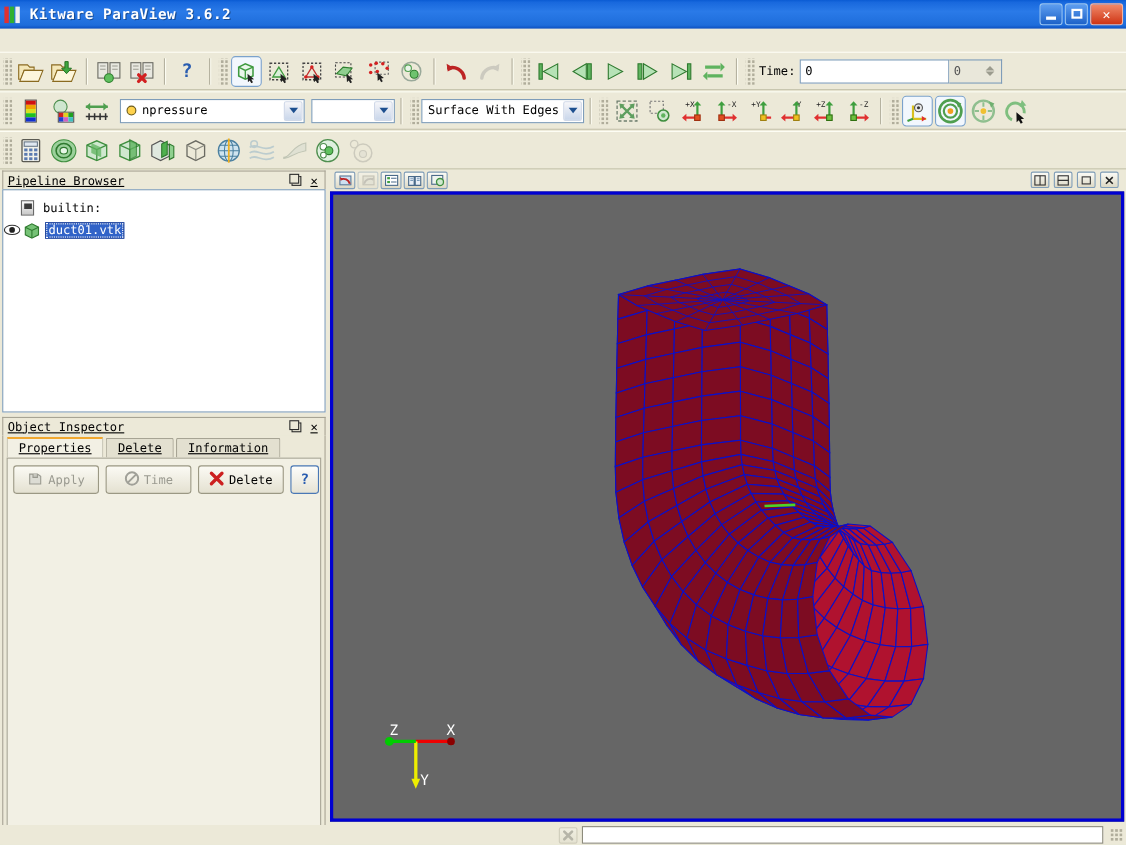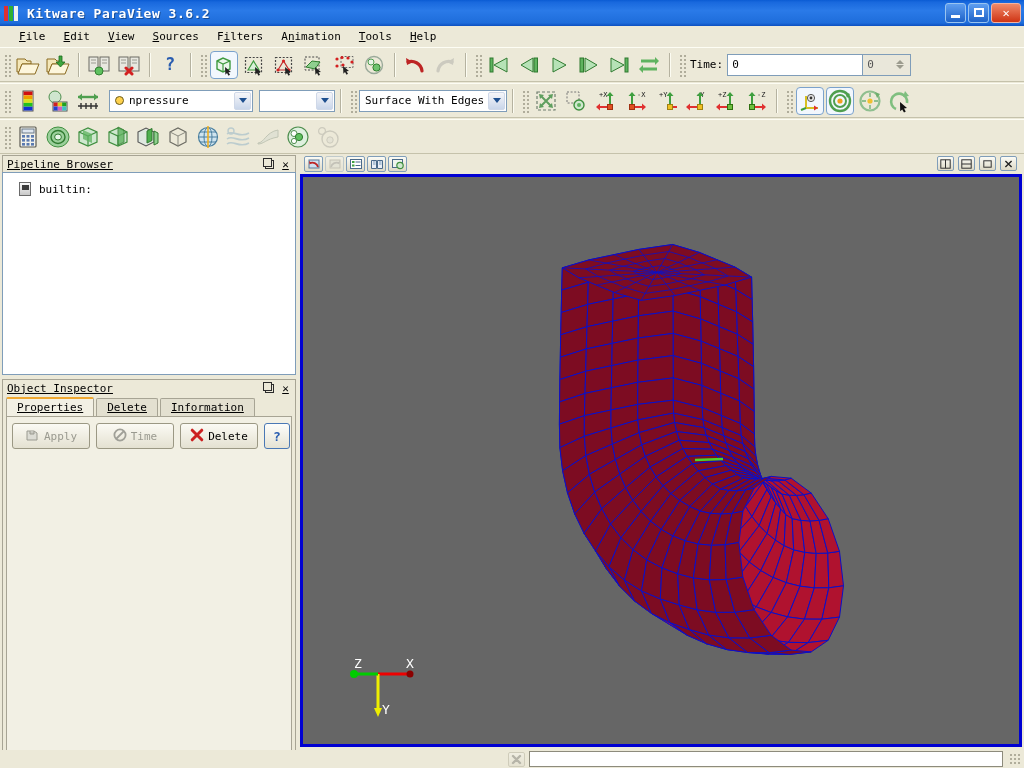--- a/index.html
+++ b/index.html
@@ -171,30 +171,20 @@
         </div>
       <div class="tb-btn">
           <span class="maxbox"></span>
         </div>
       <div class="tb-btn close">
           <span class="gl">✕</span>
         </div>
     </div>
   </div>
 
-  <div class="menubar">
-    <div class="menu-item"><u>F</u><span>ile</span></div>
-    <div class="menu-item"><u>E</u>dit</div>
-    <div class="menu-item"><u>V</u>iew</div>
-    <div class="menu-item"><u>S</u>ources</div>
-    <div class="menu-item">F<u>i</u>lters</div>
-    <div class="menu-item">A<u>n</u>imation</div>
-    <div class="menu-item"><u>T</u>ools</div>
-    <div class="menu-item"><u>H</u>elp</div>
-  </div>
 
   <div class="tbar" id="tbar1">
     <div class="grip"></div>
 
     <div class="tbtn">
       <svg width="24" height="22" viewBox="0 0 24 22">
         <path d="M2 5h7l2 2h4v3H6l-3 8H1V5z" fill="#f4e7b8" stroke="#8a6a20" stroke-width="1"></path>
         <path d="M6 10h17l-4 10H2z" fill="#fdf6dc" stroke="#8a6a20" stroke-width="1"></path>
       </svg>
     </div>
@@ -385,21 +375,21 @@
     <div class="tbtn">
       <svg width="26" height="24" viewBox="0 0 26 24">
         <path d="M3 8h20" stroke="#4f9f4f" stroke-width="2.4"></path>
         <path d="M3 8l4-3.5v7z" fill="#4f9f4f"></path>
           <path d="M23 8l-4-3.5v7z" fill="#4f9f4f"></path>
         <path d="M3 17h20M6 14v6M11 14v6M16 14v6M21 14v6" stroke="#333" stroke-width="1.4"></path>
       </svg>
     </div>
 
     <div style="width:6px"></div>
-    <div class="combo" style="width:144px">
+    <div class="combo" style="width:168px">
       <span class="ptdot"></span>
       <span class="ctext">npressure</span>
       <span class="arrowbox"></span>
     </div>
     <div style="width:6px"></div>
     <div class="combo" style="width:76px">
       <span class="ctext"></span>
       <span class="arrowbox"></span>
     </div>
 
@@ -621,20 +611,35 @@
       <span class="sp"></span>
       <span class="dock-btn">
           <span class="float-ic"></span>
         </span>
       <span class="dock-btn">✕</span>
     </div>
     <div id="pipelineBody">
       <div class="tree-row" style="margin-top:6px">
         <span class="server-ic"></span>
         <span class="node-text">builtin:</span>
+      </div>
+      <div class="tree-row">
+        <span class="eye">
+          <svg width="16" height="14" viewBox="0 0 16 14">
+            <ellipse cx="8" cy="7" rx="7" ry="4.2" fill="#fff" stroke="#333"></ellipse>
+            <circle cx="8" cy="7" r="2.6" fill="#222"></circle>
+          </svg>
+        </span>
+        <span class="src-ic">
+          <svg width="16" height="15" viewBox="0 0 16 15">
+            <path d="M2 4.5L8 1.5l6 3v7l-6 3-6-3z" fill="#76c276" stroke="#2f7a2f"></path>
+            <path d="M2 4.5l6 3 6-3M8 7.5v7" stroke="#2f7a2f" fill="none"></path>
+          </svg>
+        </span>
+        <span class="node-text sel">duct01.vtk</span>
       </div>
     </div>
   </div>
 
   <div class="dock" id="inspectorPanel">
     <div class="dock-title">
       <span>Object Inspector</span>
       <span class="sp"></span>
       <span class="dock-btn">
           <span class="float-ic"></span>

